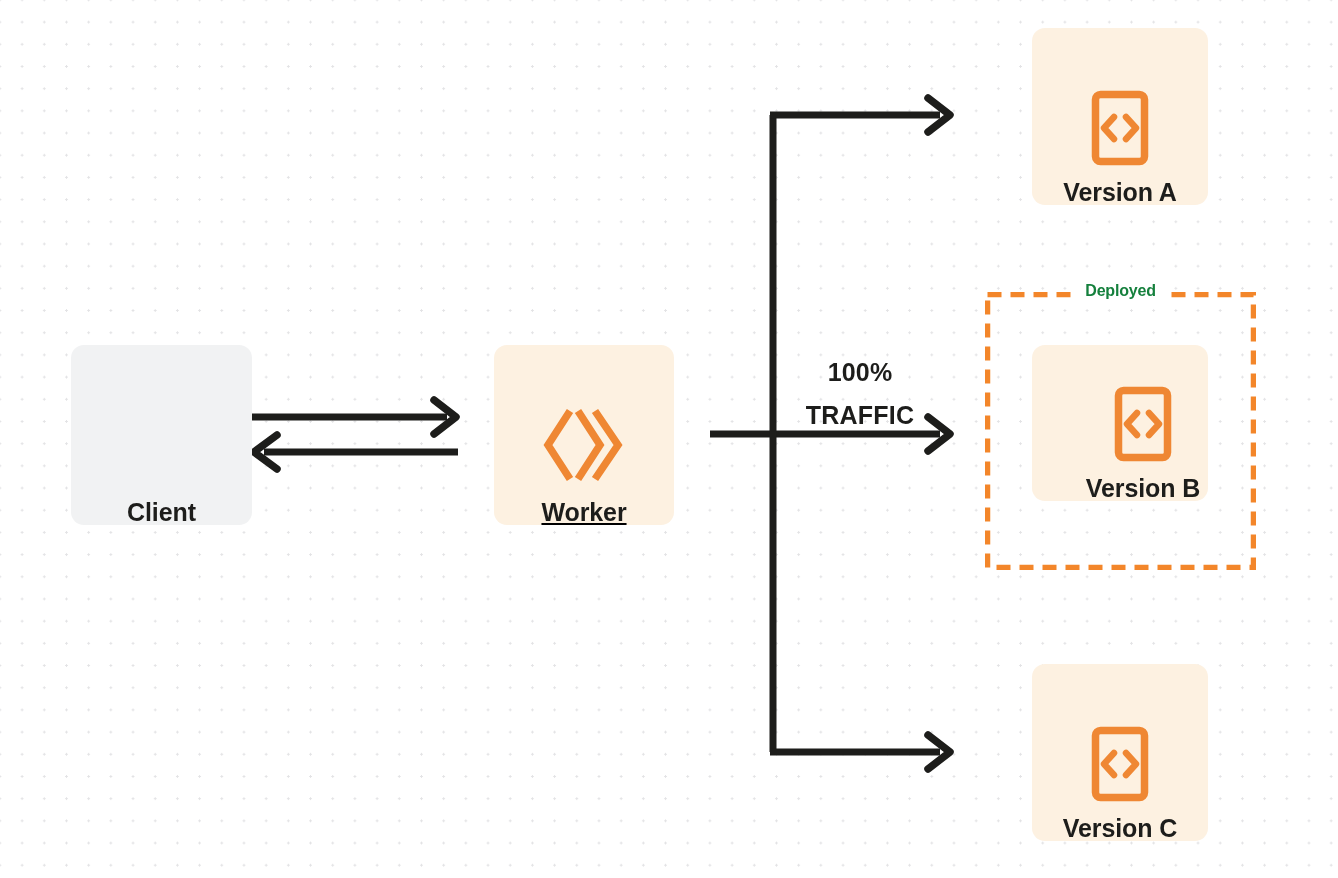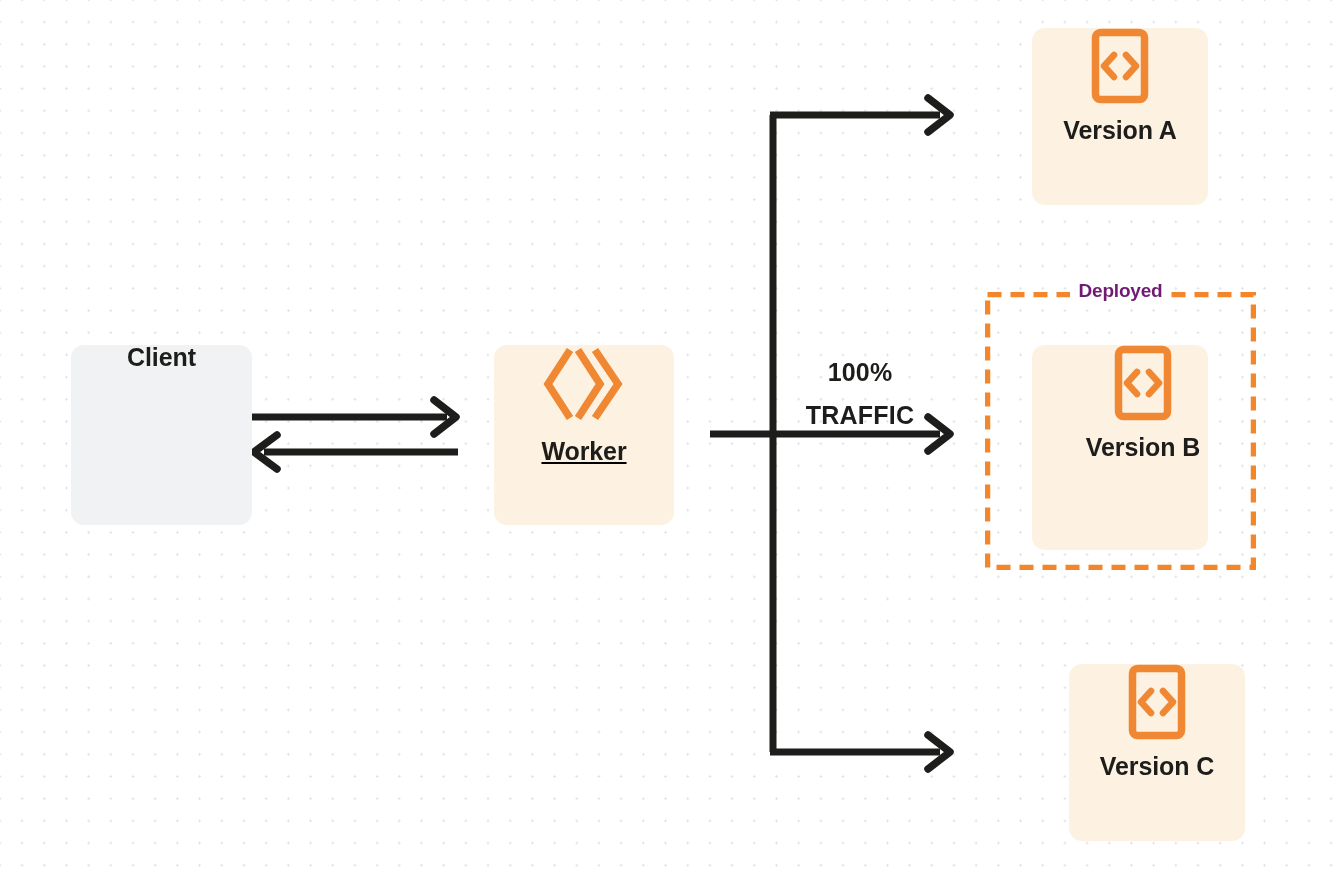--- a/index.html
+++ b/index.html
@@ -33,21 +33,21 @@
     pointer-events: none;
   }
 
   
   .node {
     position: absolute;
     border-radius: 13px;
     display: flex;
     flex-direction: column;
     align-items: center;
-    justify-content: flex-start;
+    justify-content: flex-end;
   }
   .node-client {
     background: #f1f2f3;
     margin-left: 40px;
   }
   .node-cream {
     background: #fdf1e1;
   }
 
   .node-label {
@@ -86,29 +86,28 @@
   #node-version-a {
     left: 1032px;
     top: 28px;
     width: 176px;
     height: 177px;
   }
   #node-version-b {
     left: 1032px;
     top: 345px;
     width: 176px;
-    height: 205px;
+    height: 156px;
     padding-left: 46px;
   }
   #node-version-c {
     left: 1032px;
     top: 664px;
     width: 176px;
     height: 177px;
-    margin-left: 37px;
   }
   .node-version .node-icon { margin-bottom: 14px; }
 
   
   #deployed-group {
     position: absolute;
     left: 985px;
     top: 292px;
     width: 271px;
     height: 278px;
@@ -120,23 +119,23 @@
     width: 271px;
     height: 278px;
   }
   #deployed-label {
     position: absolute;
     left: 50%;
     top: -1px;
     transform: translate(-50%, -50%);
     padding: 0 9px;
     background: #ffffff;
-    font-size: 19px;
+    font-size: 16px;
     font-weight: bold;
-    color: #701a75;
+    color: #15803d;
     line-height: 1.1;
     white-space: nowrap;
     letter-spacing: -0.2px;
   }
 
   
   #traffic-annotation {
     position: absolute;
     left: 790px;
     top: 351px;

